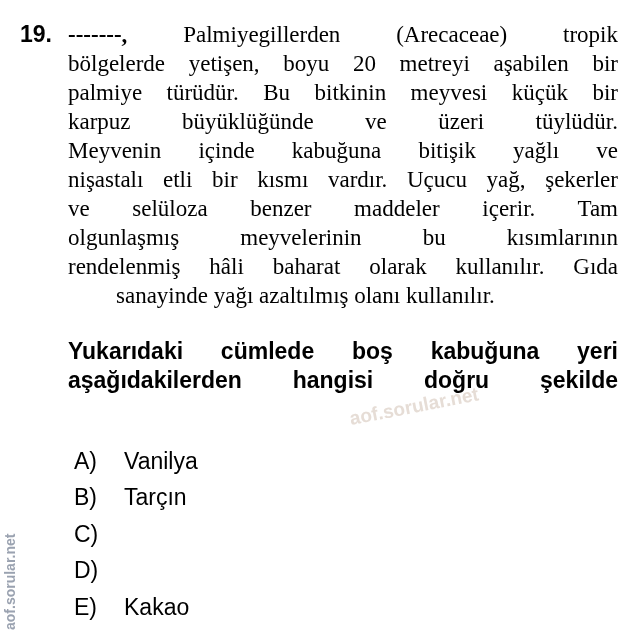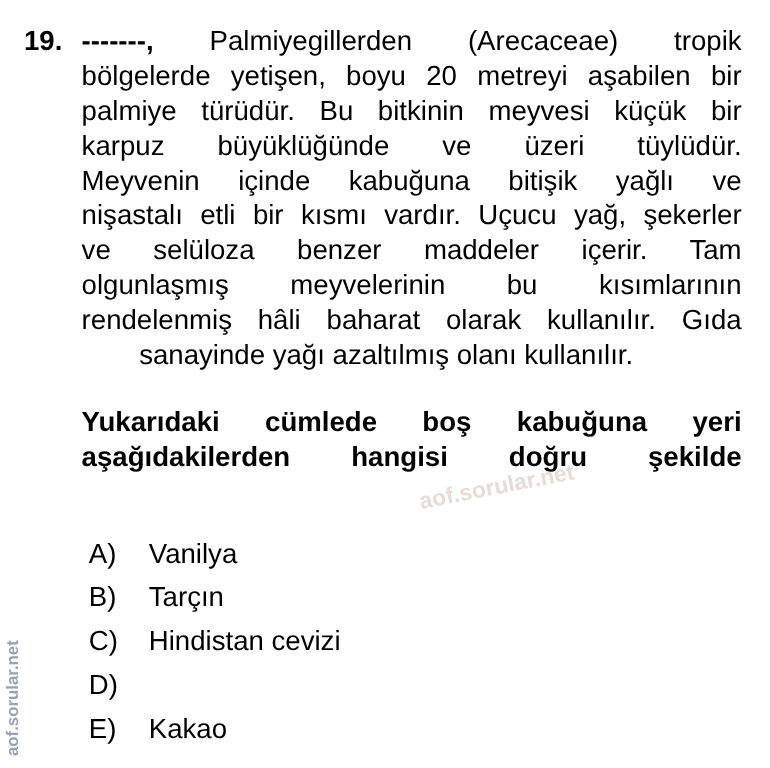--- a/index.html
+++ b/index.html
@@ -1,21 +1,21 @@
 <!DOCTYPE html>
 <html><head>
   <meta charset="utf-8">
   <style>
     html, body { margin: 0; padding: 0; background: #ffffff; }
     body { width: 642px; height: 640px; position: relative; overflow: hidden;
            font-family: "Liberation Sans", sans-serif; color: #000; }
     .qnum { position: absolute; left: 20px; top: 20px; font-weight: bold; font-size: 23px; line-height: 29px; }
     .passage { position: absolute; left: 68px; top: 20px; width: 550px; font-size: 23px; line-height: 29px;
                text-align: justify; }
-    .passage .line { display: block; text-align: justify; text-align-last: justify; height: 29px; white-space: nowrap; }
+    .passage .line { display: block; text-align: justify; text-align-last: justify; height: 29px; white-space: nowrap; font-family: Liberation Serif, serif; }
     .passage .line.last { text-align-last: left; margin-left: 48px; }
     .blank { font-weight: bold; }
     .prompt { position: absolute; left: 68px; top: 337px; width: 550px; font-weight: bold; font-size: 23px; line-height: 29px; }
     .prompt .line { display: block; text-align: justify; text-align-last: justify; height: 29px; white-space: nowrap; }
     .prompt .line.last { text-align-last: left; }
     .options { position: absolute; left: 74px; top: 443px; font-size: 23px; }
     .option { display: flex; height: 36.5px; align-items: center; }
     .opt-letter { width: 50px; }
     .wm-center { position: absolute; left: 352px; top: 408px; font-weight: bold; font-size: 19px;
                  color: #e6ddd6; transform: rotate(-11deg); transform-origin: left bottom; }
@@ -49,21 +49,20 @@
   <div class="option">
     <span class="opt-letter">A)</span>
     <span>Vanilya</span>
   </div>
   <div class="option">
     <span class="opt-letter">B)</span>
     <span>Tarçın</span>
   </div>
   <div class="option">
     <span class="opt-letter">C)</span>
-    <span>Hindistan cevizi</span>
   </div>
   <div class="option">
     <span class="opt-letter">D)</span>
   </div>
   <div class="option">
     <span class="opt-letter">E)</span>
     <span>Kakao</span>
   </div>
 </div>
 

